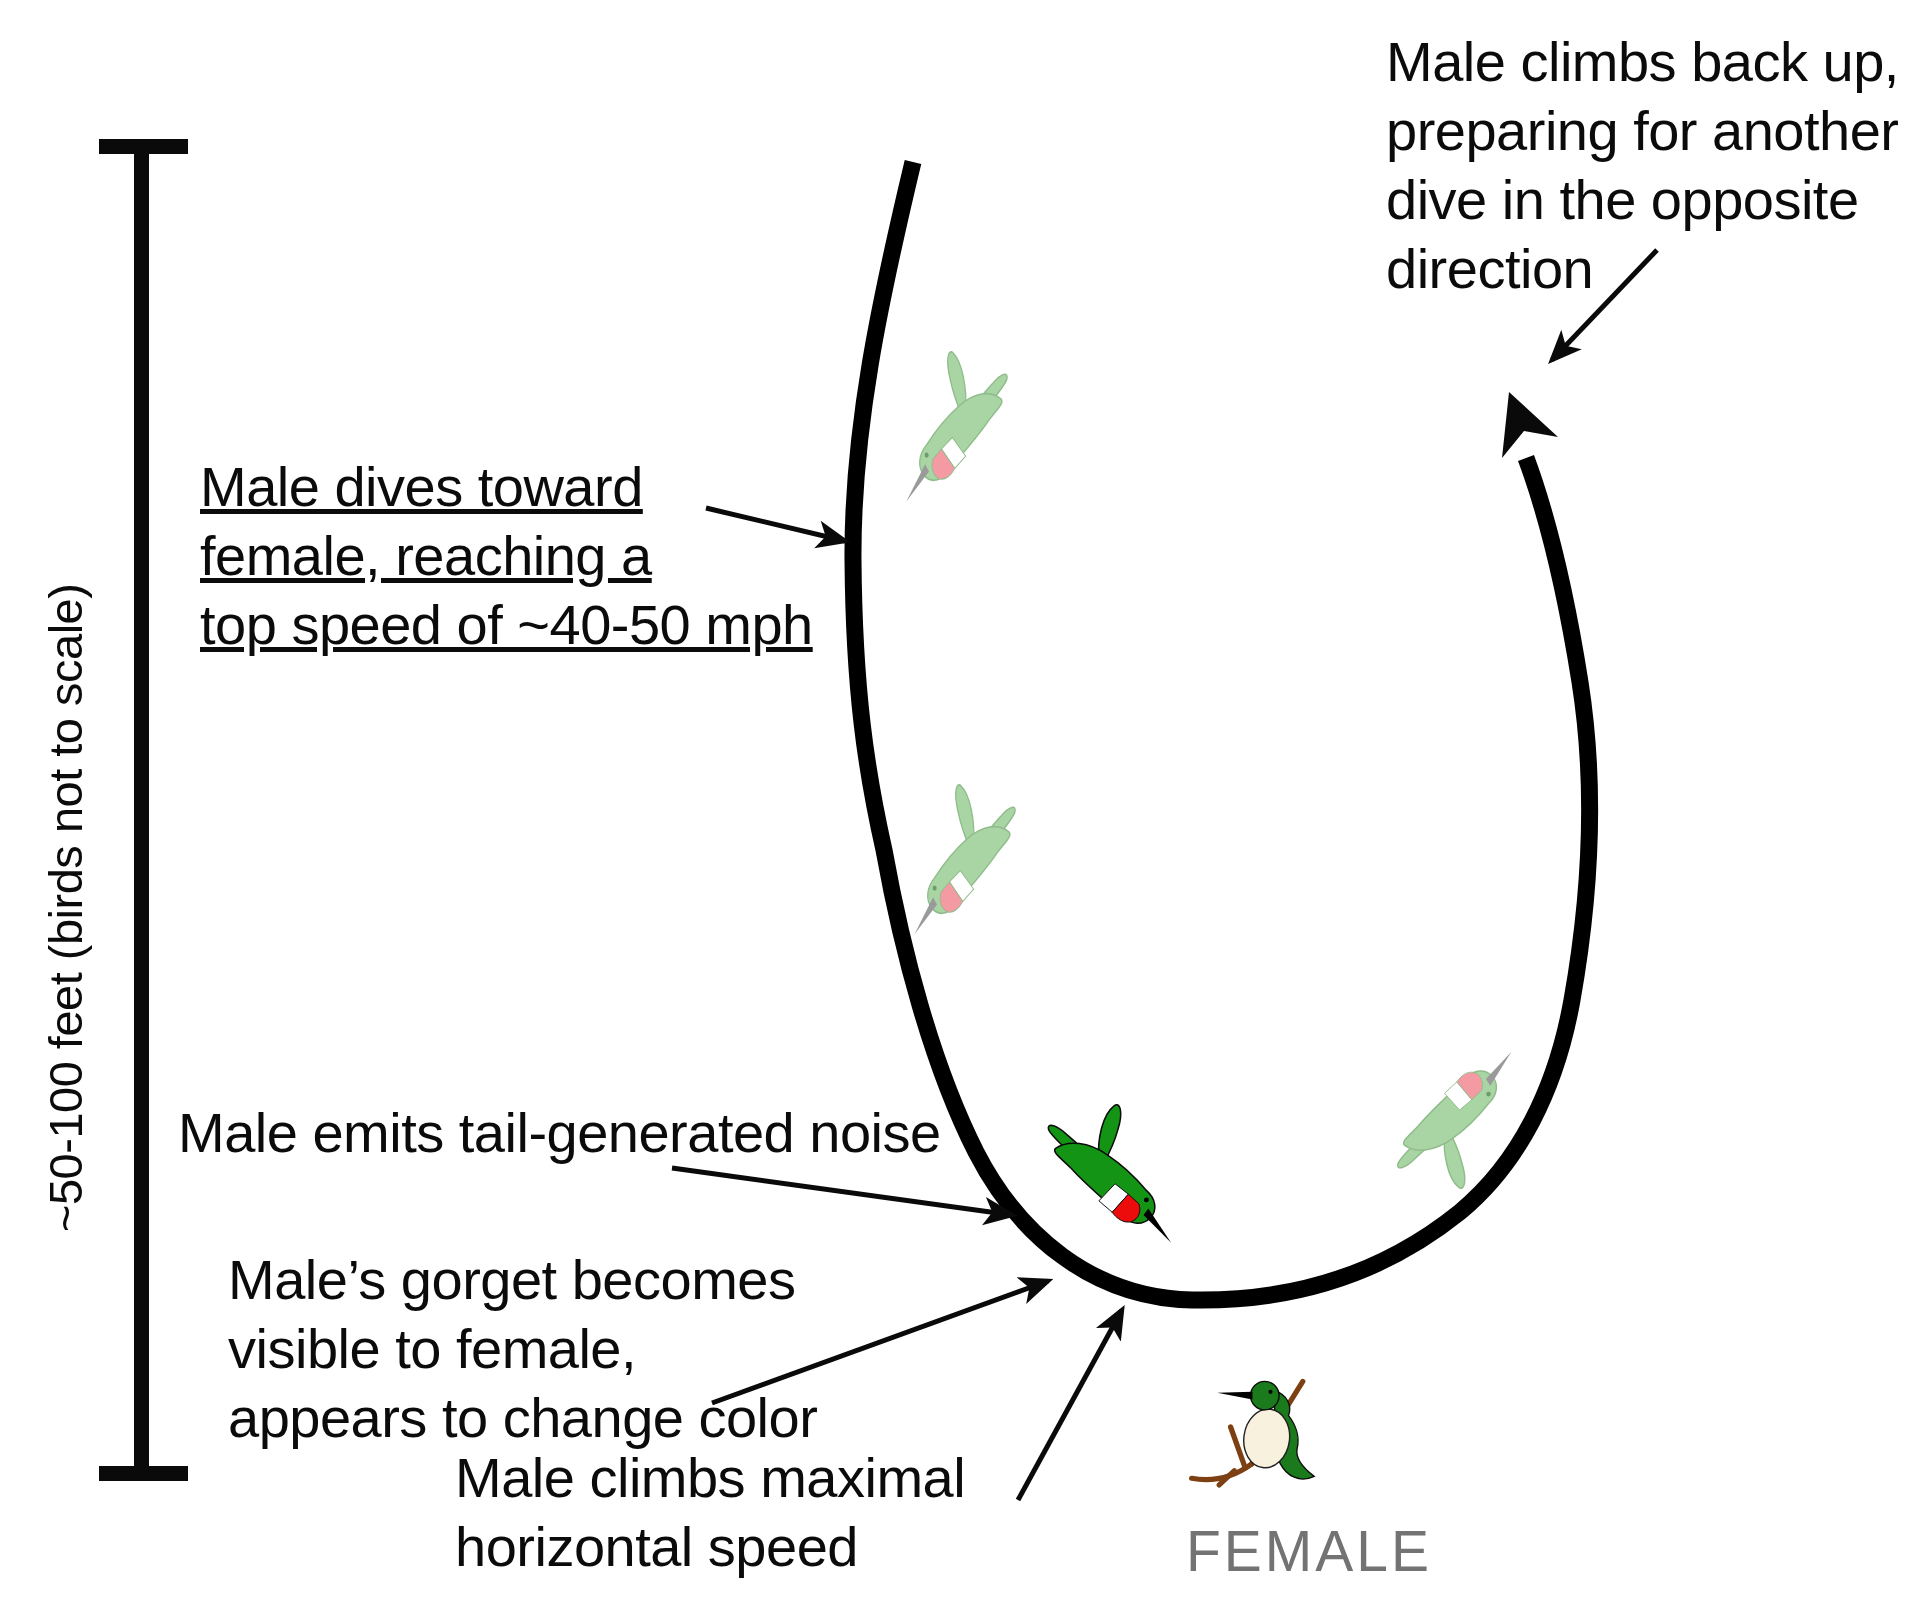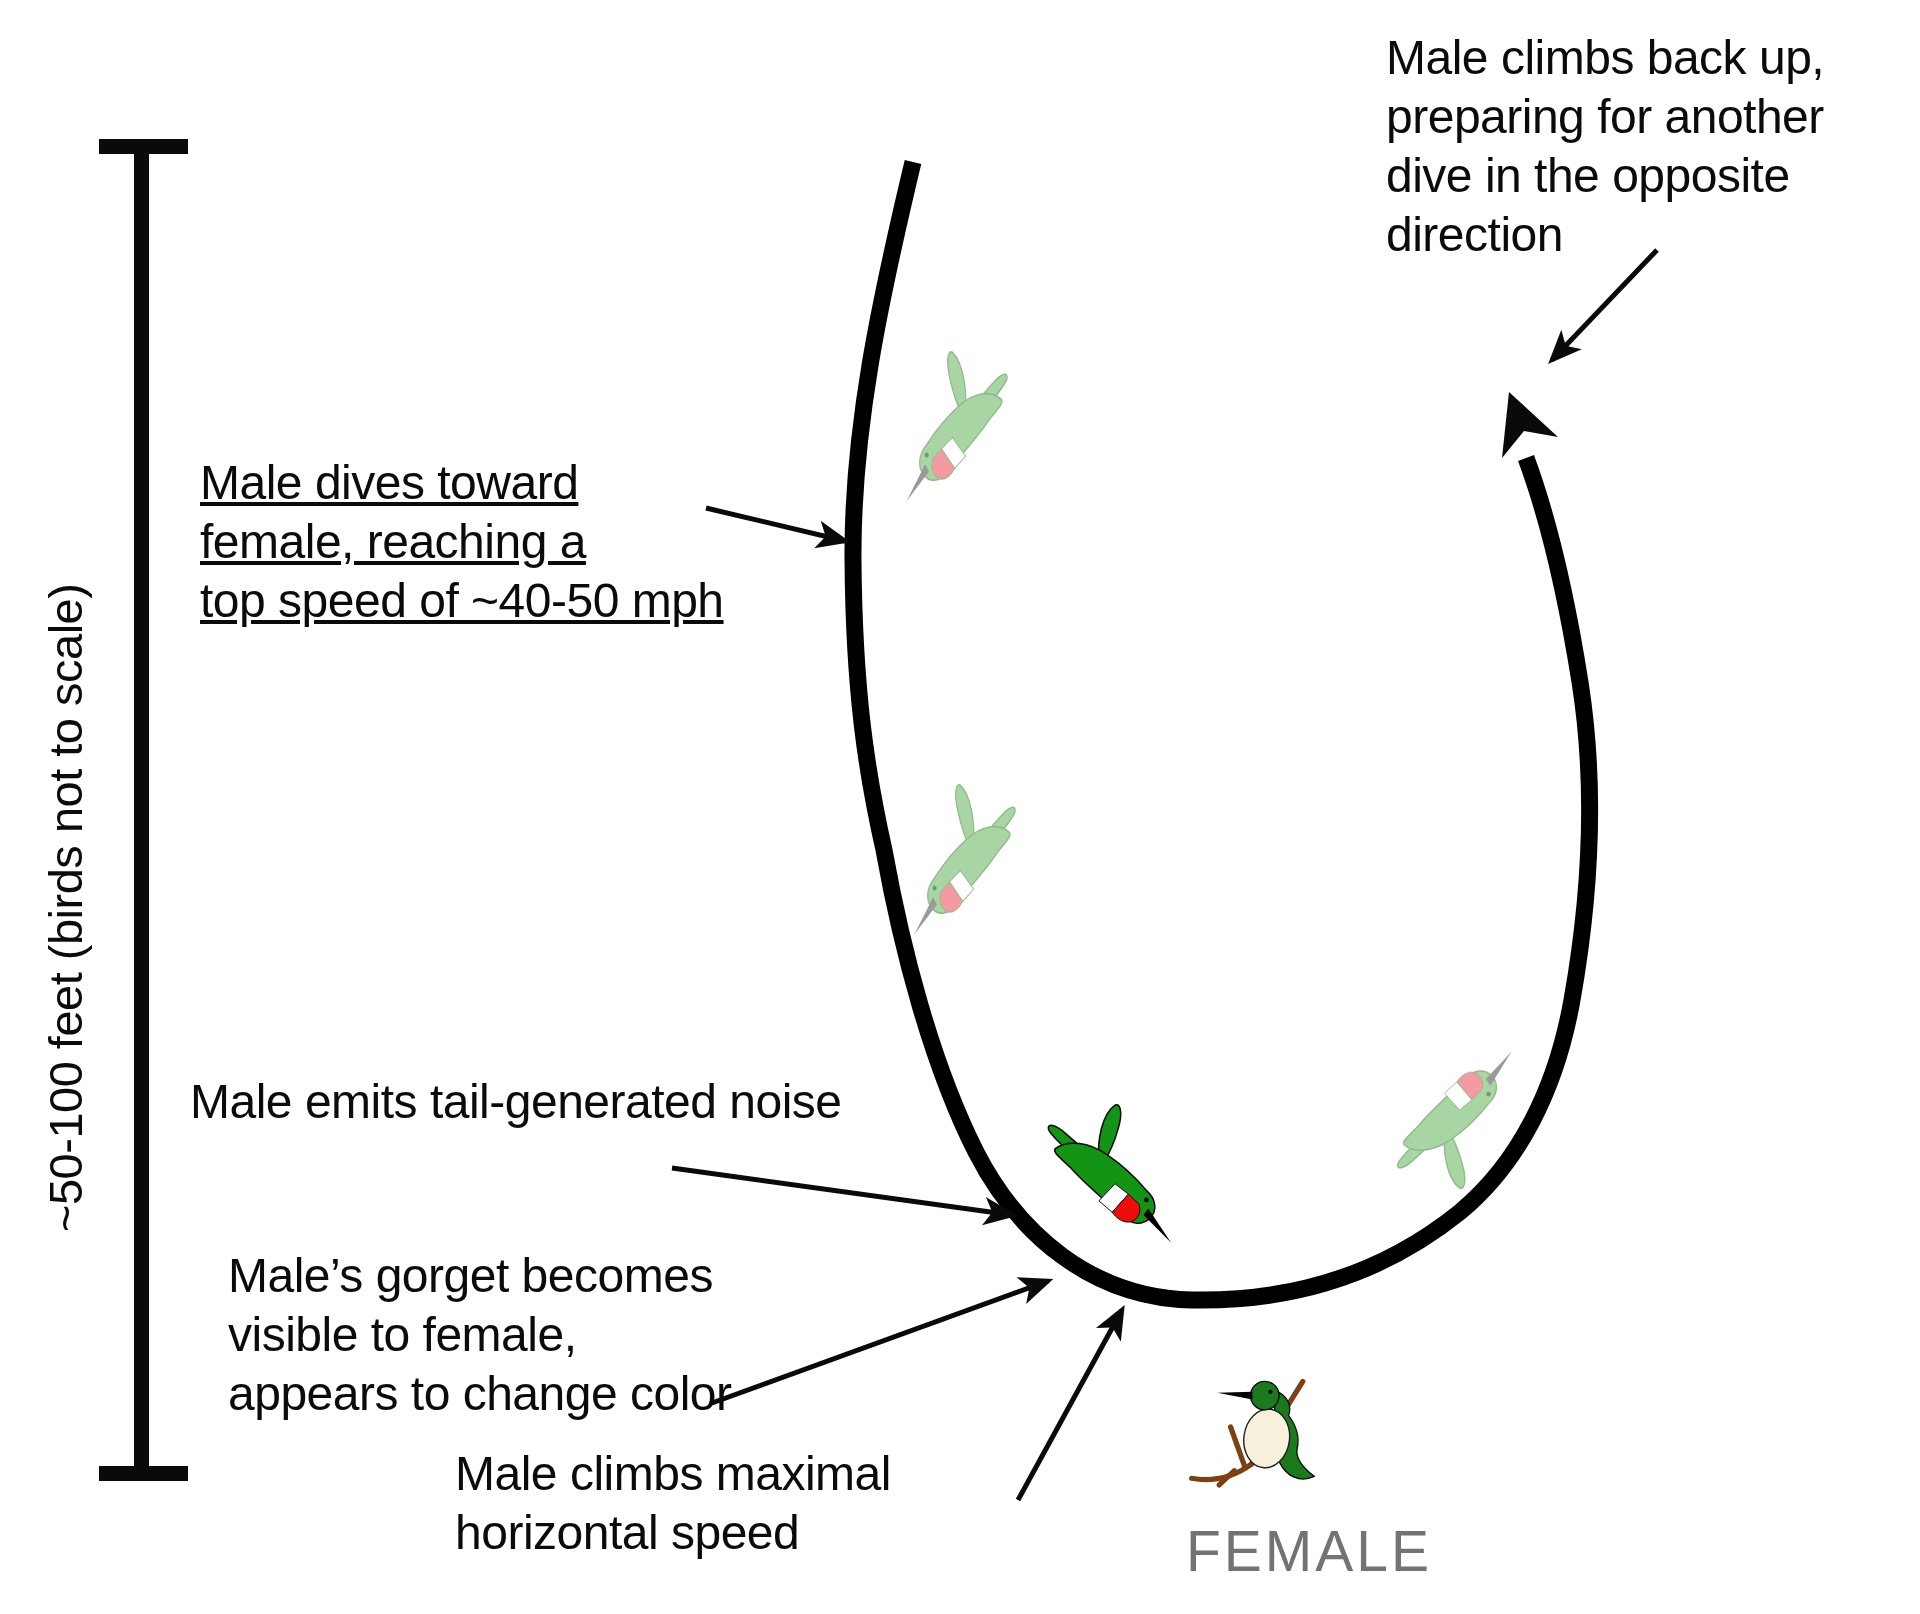--- a/index.html
+++ b/index.html
@@ -1,18 +1,18 @@
 <!DOCTYPE html>
 <html><head>
 <meta charset="utf-8">
 <style>
   html,body{margin:0;padding:0;overflow:hidden;background:#ffffff;}
   body{width:1920px;height:1614px;position:relative;font-family:"Liberation Sans","DejaVu Sans",sans-serif;}
   .stage{position:absolute;left:0;top:0;width:1920px;height:1614px;}
-  .ann{position:absolute;color:#0b0b0b;font-size:48px;line-height:1.23;white-space:pre-line;letter-spacing:-0.5px;}
+  .ann{position:absolute;color:#0b0b0b;font-size:56px;line-height:1.23;white-space:pre-line;letter-spacing:-0.5px;}
   .scale-label{position:absolute;left:38px;top:1232px;font-size:47px;color:#0b0b0b;white-space:nowrap;transform-origin:0 0;transform:rotate(-90deg);letter-spacing:-0.5px;}
   .female-label{position:absolute;left:1186px;top:1518px;font-size:57px;color:#737373;letter-spacing:3px;white-space:nowrap;}
   
   .dive-path{fill:none;stroke-width:17;stroke-linecap:butt;}
   .ann-arrow{stroke:#0a0a0a;stroke-width:5;}
   .arrowhead{fill:#0a0a0a;}
   .scalebar{fill:#0a0a0a;}
   
   .hb-wing,.hb-body{fill:var(--body);stroke:var(--outline);stroke-width:1.6;stroke-linejoin:round;}
   .hb-band{fill:#ffffff;stroke:var(--outline);stroke-width:1;}
@@ -90,21 +90,21 @@
   </g>
 </svg>
 
 <div class="ann" style="left:1386px;top:28px;">Male climbs back up,
 preparing for another
 dive in the opposite
 direction</div>
 <div class="ann" style="left:200px;top:453px;text-decoration:underline;">Male dives toward
 female, reaching a
 top speed of ~40-50 mph</div>
-<div class="ann" style="left:178px;top:1072px;margin-left:12px;">Male emits tail-generated noise</div>
+<div class="ann" style="left:178px;top:1099px;">Male emits tail-generated noise</div>
 <div class="ann" style="left:228px;top:1246px;">Male’s gorget becomes
 visible to female,
 appears to change color</div>
 <div class="ann" style="left:455px;top:1444px;">Male climbs maximal
 horizontal speed</div>
 
 <div class="scale-label">~50-100 feet (birds not to scale)</div>
 <div class="female-label">FEMALE</div>
 
 </body></html>

